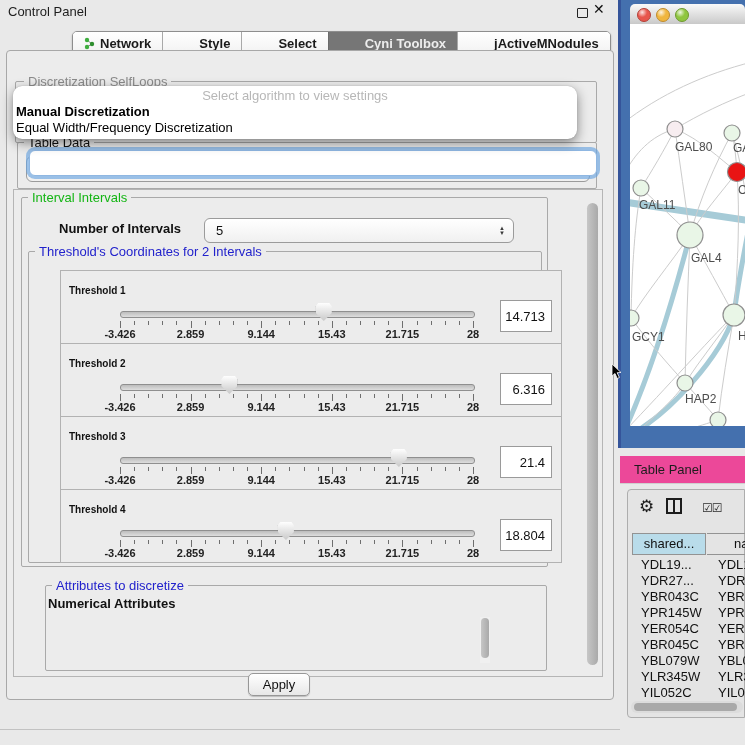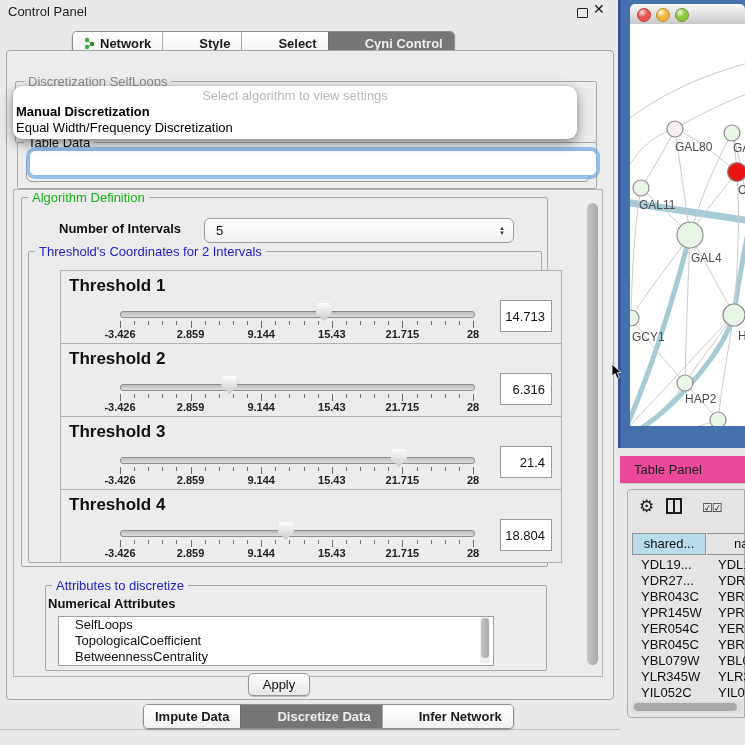--- a/index.html
+++ b/index.html
@@ -44,21 +44,21 @@
   .hidden-combo{left:22px;top:99px;width:566px;height:24px;background:#fff;
     border:1px solid #8fb7e2;border-radius:6px;
     box-shadow:0 0 0 3px rgba(106,165,224,.65);z-index:10;}
   
   .viewport{left:12px;top:188px;width:588px;height:486px;border:1px solid #b5b5b5;
     background:#ececec;}
   .vthumb{border-radius:6px;background:linear-gradient(90deg,#c6c6c6,#a9a9a9);}
   
   .th-panel{position:absolute;left:31px;width:500px;height:72px;
     border:1px solid #b2b2b2;background:#ececec;}
-  .th-label{position:absolute;left:8px;top:5px;font-size:17px;font-weight:700;color:#111;}
+  .th-label{position:absolute;left:8px;top:14px;font-size:10px;font-weight:700;color:#111;}
   .th-track{position:absolute;left:59px;top:40px;width:353px;height:5px;border-radius:3px;
     background:linear-gradient(#bdbdbd,#dedede);border:1px solid #8f8f8f;}
   .th-thumb{position:absolute;top:32px;width:16px;height:18px;
     clip-path:polygon(15% 0,85% 0,100% 18%,100% 55%,50% 100%,0 55%,0 18%);
     background:linear-gradient(#fefefe,#c9c9c9);filter:drop-shadow(0 0 1px #777);}
   .tick{position:absolute;width:1px;background:#6e6e6e;top:50px;}
   .tick.minor{height:4px;}
   .tick.major{height:7px;}
   .tick-lab{position:absolute;top:57px;transform:translateX(-50%);
     font-size:11px;font-weight:600;color:#222;white-space:nowrap;}
@@ -124,21 +124,24 @@
         </span>
         <span>Network</span>
       </div>
       <div class="seg">
         <span>Style</span>
       </div>
       <div class="seg">
         <span>Select</span>
       </div>
       <div class="seg sel">
-        <span>Cyni Control</span>
+        <span>Cyni Toolbox</span>
+      </div>
+      <div class="seg">
+        <span>jActiveMNodules</span>
       </div>
     </div>
 
   <div class="abs content">
 
     <div class="abs group" style="left:8px;top:30px;width:580px;height:60px;">
       <div class="gtitle" style="color:#8a8a8a;">Discretization SelfLoops</div>
     </div>
     <div class="abs hidden-combo"></div>
 
@@ -152,21 +155,21 @@
           </span>
       </div>
     </div>
 
     <div class="abs viewport" style="left:6px;top:138px;"></div>
     <div class="abs" style="left:578px;top:139px;width:15px;height:484px;">
       <div class="abs vthumb" style="left:2px;top:13px;width:11px;height:462px;"></div>
     </div>
 
     <div class="abs group" style="left:14px;top:146px;width:525px;height:368px;">
-      <div class="gtitle" style="left:6px;color:#14b514;">Algorithm Definition</div>
+      <div class="gtitle" style="left:6px;color:#14b514;">Interval Intervals</div>
 
       <div class="abs" style="left:37px;top:23px;font-size:13px;font-weight:700;color:#111;">Number of Intervals</div>
       <div class="combo" style="position:absolute;left:182px;top:20px;width:308px;height:23px;">
         <span class="combo-text">5</span>
         <span class="spin">
             <span>▲</span>
             <span>▼</span>
           </span>
       </div>
 
@@ -325,45 +328,29 @@
               <div class="th-thumb" style="left: 216.908px;"></div>
               <div class="th-value">18.804</div>
             </div>
           </div>
       </div>
     </div>
 
     <div class="abs group" style="left:38px;top:534px;width:500px;height:84px;">
       <div class="gtitle" style="left:6px;color:#2222cc;">Attributes to discretize</div>
       <div class="abs" style="left:2px;top:10px;font-size:13px;font-weight:700;color:#111;">Numerical Attributes</div>
-      <div class="abs" style="left:12px;top:30px;width:434px;height:48px;background:#fff;border:1px solid #a0a0a0;overflow:hidden;" id="attr-list">
-          <div class="attr-item">SelfLoops</div>
-          <div class="attr-item">TopologicalCoefficient</div>
-          <div class="attr-item">BetweennessCentrality</div>
-        </div>
       <div class="abs" style="left:434px;top:31px;width:10px;height:46px;background:#f0f0f0;">
         <div class="abs vthumb" style="left:1px;top:1px;width:8px;height:40px;"></div>
       </div>
     </div>
 
     <div class="abs push-btn" style="left:241px;top:622px;width:60px;height:21px;line-height:21px;">Apply</div>
   </div>
 
   <div class="abs hline" style="left:0;top:729px;width:620px;height:1px;"></div>
-  <div class="abs segbar" style="left:143px;top:704px;">
-      <div class="seg">
-        <span>Impute Data</span>
-      </div>
-      <div class="seg sel">
-        <span>Discretize Data</span>
-      </div>
-      <div class="seg">
-        <span>Infer Network</span>
-      </div>
-    </div>
 </div>
 
 <div class="abs" id="net-frame"></div>
 <div class="abs net-titlebar" id="net-titlebar">
     <div class="light" style="left: 7px; background: radial-gradient(circle at 35% 28%, rgba(255, 255, 255, 0.85) 0px, rgba(255, 255, 255, 0) 42%), rgb(231, 86, 76); border: 1px solid rgb(178, 66, 58);"></div>
     <div class="light" style="left: 26px; background: radial-gradient(circle at 35% 28%, rgba(255, 255, 255, 0.85) 0px, rgba(255, 255, 255, 0) 42%), rgb(240, 182, 62); border: 1px solid rgb(191, 140, 47);"></div>
     <div class="light" style="left: 45px; background: radial-gradient(circle at 35% 28%, rgba(255, 255, 255, 0.85) 0px, rgba(255, 255, 255, 0) 42%), rgb(143, 198, 63); border: 1px solid rgb(111, 154, 49);"></div>
   </div>
 <div class="abs net-canvas">
   <svg id="net-svg" width="115" height="402" viewBox="0 0 115 402">

